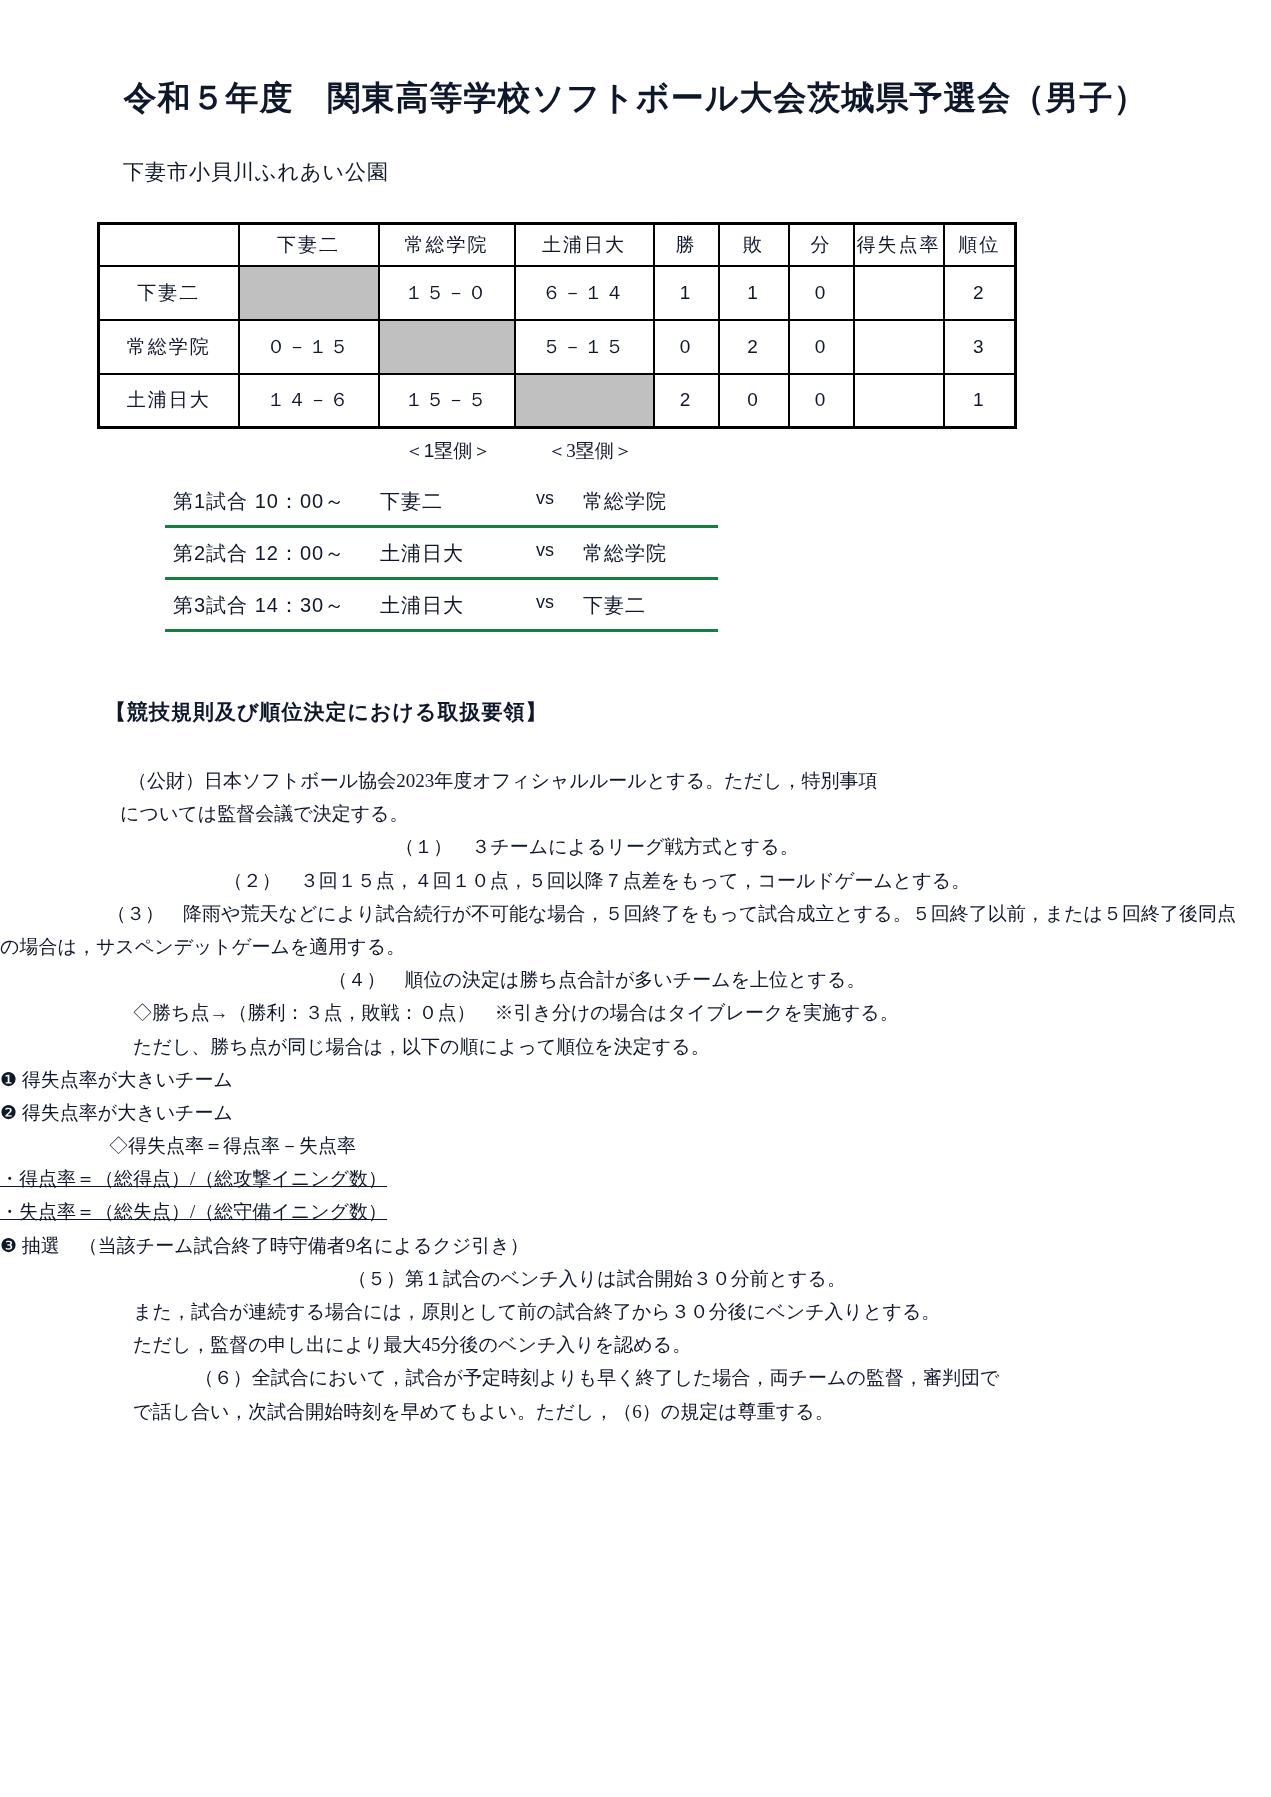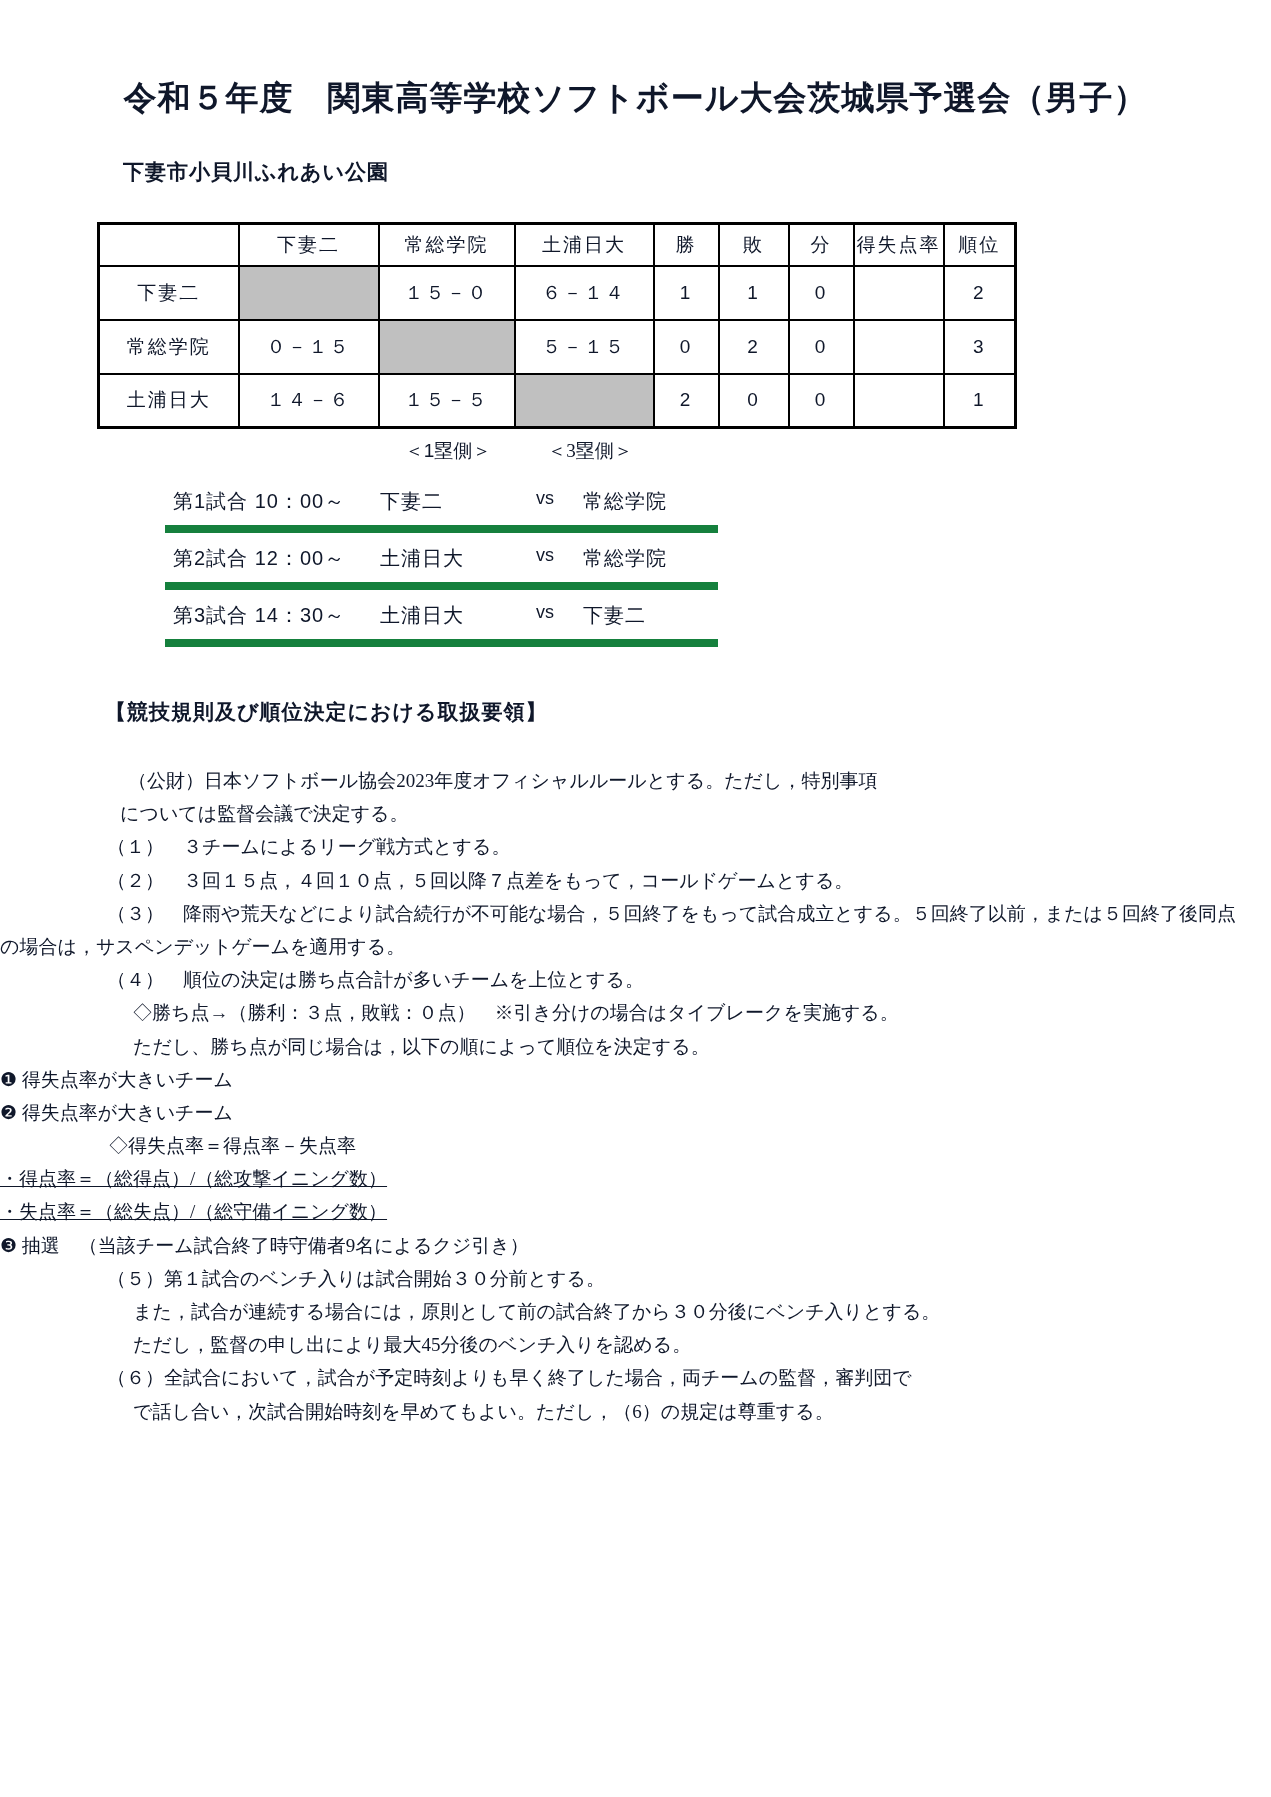--- a/index.html
+++ b/index.html
@@ -13,21 +13,21 @@
   }
   .title{
     position:absolute;left:0;top:76px;width:1271px;
     margin:0;text-align:center;
     font-size:33px;font-weight:bold;letter-spacing:1px;
     font-family:"Liberation Sans",sans-serif;
     white-space:nowrap;
   }
   .venue{
     position:absolute;left:123px;top:158px;
-    font-size:21px;font-weight:bold;letter-spacing:1px;
+    font-size:21px;font-weight:normal;letter-spacing:1px;
     white-space:nowrap;
   }
   table.standings{
     position:absolute;left:97px;top:222px;
     width:917px;border-collapse:collapse;table-layout:fixed;
     font-size:19px;
     border:3px solid #000;
   }
   table.standings th,table.standings td{
     border:2px solid #000;
@@ -45,21 +45,21 @@
     position:absolute;top:438px;width:110px;
     text-align:center;font-size:19px;white-space:nowrap;
   }
   .base-label.first{left:393px;}
   .base-label.third{left:535px;font-family:Liberation Serif, serif;}
   .schedule{
     position:absolute;left:165px;top:476px;width:553px;
   }
   .srow{
     position:relative;height:49px;
-    border-bottom:8px solid #15803d;
+    border-bottom:3px solid #15803d;
     text-align:right;
   }
   .srow span{position:absolute;top:12px;font-size:20px;white-space:nowrap;letter-spacing:1px;}
   .srow .slabel{left:8px;}
   .srow .shome{left:215px;}
   .srow .svs{left:371px;font-size:18px;letter-spacing:0;}
   .srow .saway{left:418px;}
   .rules-heading{
     position:absolute;left:105px;top:698px;
     font-size:21px;font-weight:bold;
@@ -68,21 +68,21 @@
   }
   .rules{
     position:absolute;left:0;top:764px;width:1087px;
     font-family:"Liberation Serif",serif;
     font-size:19px;
   }
   .rl{
     height:33.2px;line-height:33.2px;
     white-space:nowrap;
   }
-  .lv-0{padding-left:107px;}
+  .lv-0{padding-left:107px;text-align:center;}
   .lv-1{padding-left:120px;}
   .lv-2{padding-left:128px;}
   .lv-3{padding-left:133px;}
   .lv-4{}
   .lv-5{padding-left:109px;}
   .lv-6{text-decoration:underline;}
 </style>
 </head>
 <body>
 

